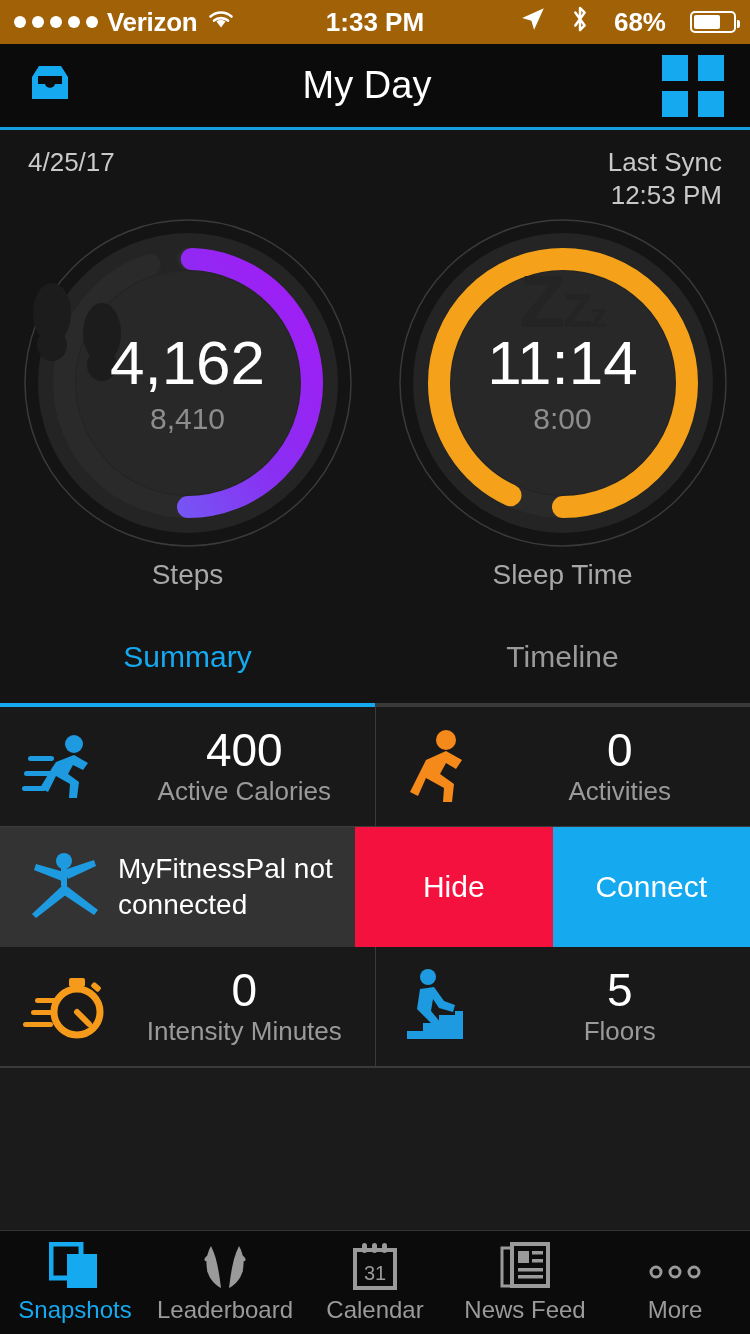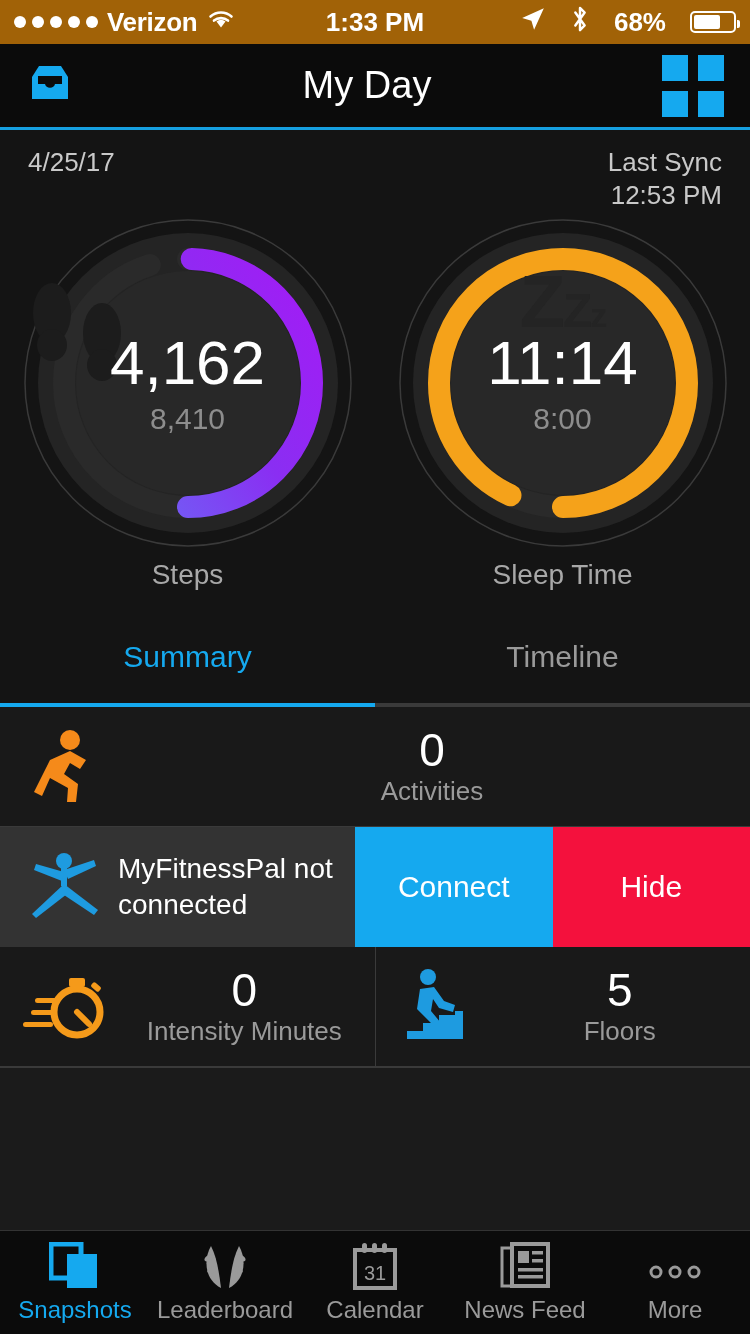--- a/index.html
+++ b/index.html
@@ -261,20 +261,35 @@
   <div class="tabs-underline">
     <div class="u active"></div>
     <div class="u"></div>
   </div>
 
   <div class="statgrid">
 
     <div class="statrow">
       <div class="statcell">
         <div class="stat-icon">
+          <svg width="86" height="74" viewBox="0 0 86 74">
+            <circle cx="52" cy="14" r="9" fill="#1E9BE0"></circle>
+            <path d="M34 32 L52 25 L66 33 L61 40 L51 35 L46 44 L57 52 L55 68 L47 68 L48 54 L34 46 L26 62 L18 58 L30 38 Z" fill="#1E9BE0"></path>
+            <rect x="6" y="26" width="26" height="5" rx="2.5" fill="#1E9BE0"></rect>
+            <rect x="2" y="41" width="30" height="5" rx="2.5" fill="#1E9BE0"></rect>
+            <rect x="0" y="56" width="24" height="5" rx="2.5" fill="#1E9BE0"></rect>
+          </svg>
+        </div>
+        <div class="stat-text">
+          <div class="stat-value">400</div>
+          <div class="stat-label">Active Calories</div>
+        </div>
+      </div>
+      <div class="statcell">
+        <div class="stat-icon">
           <svg width="70" height="78" viewBox="0 0 70 78">
             <circle cx="40" cy="12" r="10" fill="#F58A1A"></circle>
             <path d="M20 32 L40 23 L56 32 L50 41 L40 35 L34 46 L48 56 L46 74 L37 74 L38 60 L20 50 L12 68 L4 64 L16 40 Z" fill="#F58A1A"></path>
           </svg>
         </div>
         <div class="stat-text">
           <div class="stat-value">0</div>
           <div class="stat-label">Activities</div>
         </div>
       </div>
@@ -287,22 +302,22 @@
             <circle cx="40" cy="13" r="8" fill="#1E9BE0"></circle>
             <path d="M37 20 L43 20 L43 38 L37 38 Z" fill="#1E9BE0"></path>
             <path d="M40 22 L70 12 L72 18 L44 31 Z" fill="#1E9BE0"></path>
             <path d="M40 24 L12 16 L10 22 L38 33 Z" fill="#1E9BE0"></path>
             <path d="M40 36 L74 62 L70 67 L37 45 Z" fill="#1E9BE0"></path>
             <path d="M40 36 L8 66 L12 70 L43 46 Z" fill="#1E9BE0"></path>
           </svg>
         </span>
         <span class="mfp-text">MyFitnessPal not connected</span>
       </div>
+      <div class="mfp-btn mfp-hide">Hide</div>
       <div class="mfp-btn mfp-connect">Connect</div>
-      <div class="mfp-btn mfp-hide">Hide</div>
     </div>
 
     <div class="statrow">
       <div class="statcell">
         <div class="stat-icon">
           <svg width="92" height="74" viewBox="0 0 92 74">
             <circle cx="58" cy="42" r="23" fill="none" stroke="#F59A1A" stroke-width="7"></circle>
             <rect x="50" y="8" width="16" height="9" rx="2" fill="#F59A1A"></rect>
             <rect x="54" y="14" width="8" height="8" fill="#F59A1A"></rect>
             <rect x="72" y="14" width="10" height="6" rx="2" fill="#F59A1A" transform="rotate(40 77 17)"></rect>

